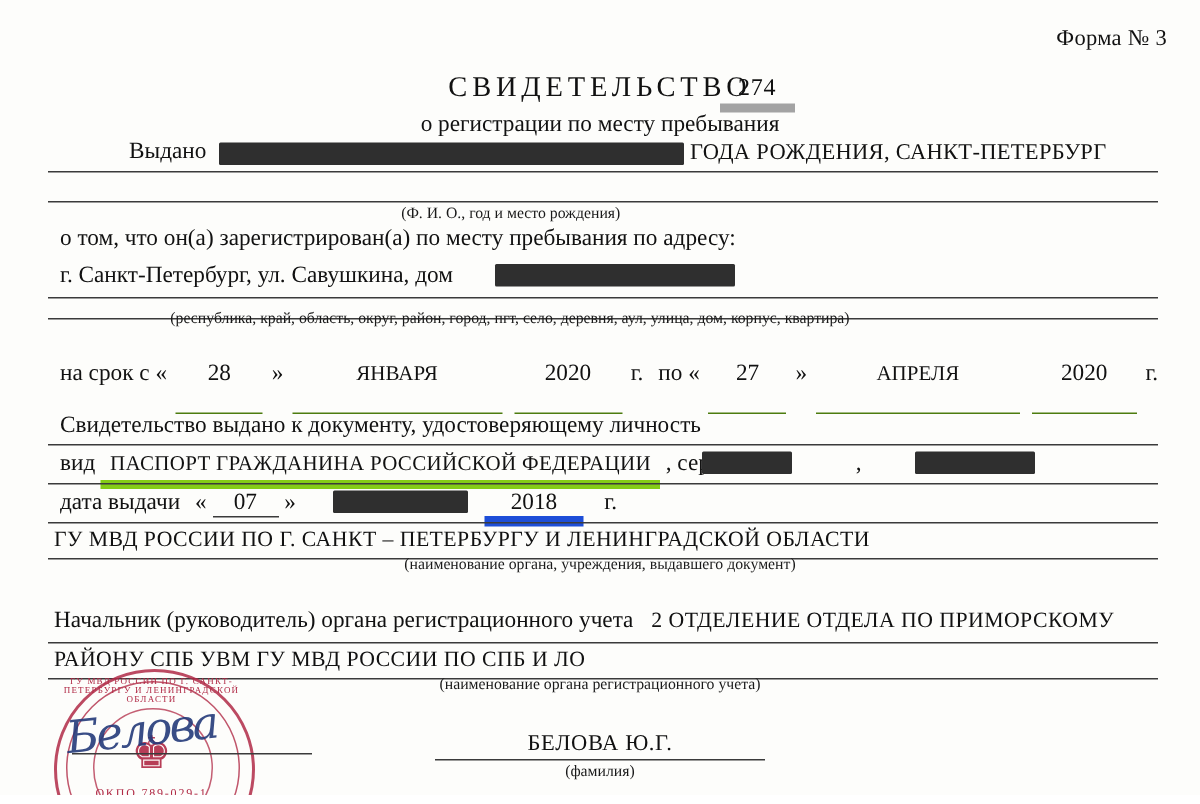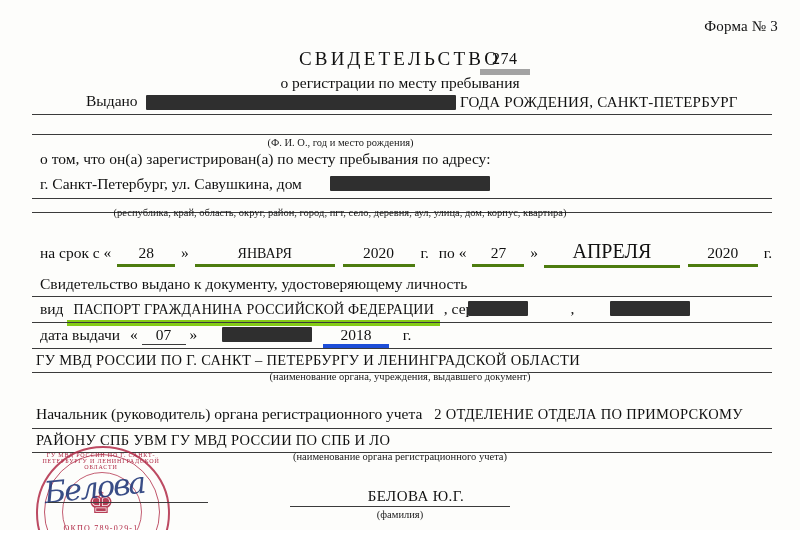--- a/index.html
+++ b/index.html
@@ -84,23 +84,23 @@
   .addr-label  { top: 175px; left: 40px; }
   .addr-redact { top: 176px; left: 330px; width: 160px; }
   .addr-line   { top: 198px; left: 32px; width: 740px; }
   .blank-line-2{ top: 212px; left: 32px; width: 740px; }
   .cap-addr    { top: 207px; left: 0; width: 680px; }
 
   
   .term { top: 240px; left: 40px; font-size: 15.5px; white-space: nowrap; }
   .term .u {
     display: inline-block;
-    border-bottom: 3px solid #4d7c0f;
-    text-align: center;
-    padding-bottom: 2px;
+    border-bottom: 1px solid #4d7c0f;
+    text-align: center;
+    padding-bottom: 17px;
     margin: 0 2px;
   }
 
   .doc-label { top: 275px; left: 40px; }
   .doc-line  { top: 296px; left: 32px; width: 740px; }
 
   .vid-row  { top: 300px; left: 40px; font-size: 15.5px; white-space: nowrap; }
   .vid-row .doc-type {
     display: inline-block;
     border-bottom: 6px solid #84cc16;
@@ -126,21 +126,21 @@
     font-size: 14.5px;
     letter-spacing: 0.3px;
   }
   .chief-line { top: 428px; left: 32px; width: 740px; }
   .chief-row2 { top: 432px; left: 36px; font-size: 14.5px; letter-spacing: 0.3px; }
   .chief-line2 { top: 452px; left: 32px; width: 740px; }
   .cap-organ2 { top: 451px; left: 0; width: 800px; }
 
   .sign-line { top: 502px; left: 48px; width: 160px; }
   .cap-sign { top: 505px; left: 48px; width: 160px; }
-  .fam-name { top: 488px; left: 316px; width: 200px; text-align: center; font-size: 15px; letter-spacing: 0.4px; }
+  .fam-name { top: 488px; left: 300px; width: 200px; text-align: center; font-size: 15px; letter-spacing: 0.4px; }
   .fam-line { top: 506px; left: 290px; width: 220px; }
   .cap-fam { top: 509px; left: 290px; width: 220px; }
 
   
   .stamp {
     top: 446px;
     left: 36px;
     width: 130px;
     height: 130px;
     border: 2px solid #b02a46;
@@ -247,21 +247,21 @@
     <span>«</span>
     <span class="u" style="width:58px">28</span>
     <span>»</span>
     <span class="u" style="width:140px;font-size:14px">ЯНВАРЯ</span>
     <span class="u" style="width:72px">2020</span>
     <span>г.</span>
     <span style="margin-left:6px">по</span>
     <span>«</span>
     <span class="u" style="width:52px">27</span>
     <span>»</span>
-    <span class="u" style="width:136px;font-size:20px">АПРЕЛЯ</span>
+    <span class="u" style="width:136px;font-size:14px">АПРЕЛЯ</span>
     <span class="u" style="width:70px">2020</span>
     <span>г.</span>
   </div>
 
   <div class="abs row-label doc-label">Свидетельство выдано к документу, удостоверяющему личность</div>
   <div class="abs line doc-line"></div>
 
   <div class="abs vid-row">
     <span>вид</span>
     <span class="doc-type">ПАСПОРТ ГРАЖДАНИНА РОССИЙСКОЙ ФЕДЕРАЦИИ</span>
@@ -274,21 +274,21 @@
   <div class="abs redact seria-redact"></div>
   <div class="abs redact num-redact"></div>
   <div class="abs line vid-line"></div>
 
   <div class="abs date-row">
     <span>дата выдачи</span>
     <span style="margin-left:6px">«</span>
     <span style="display:inline-block;border-bottom:1px solid #3b3b3b;width:44px;text-align:center">07</span>
     <span>»</span>
     <span style="display:inline-block;width:118px"></span>
-    <span style="display:inline-block;border-bottom:4px solid #1d4ed8;width:66px;text-align:center">2018</span>
+    <span style="display:inline-block;border-bottom:7px solid #1d4ed8;width:66px;text-align:center">2018</span>
     <span style="margin-left:10px">г.</span>
   </div>
   <div class="abs redact date-redact"></div>
   <div class="abs line date-line"></div>
 
   <div class="abs organ-row">ГУ  МВД  РОССИИ  ПО  Г. САНКТ – ПЕТЕРБУРГУ  И  ЛЕНИНГРАДСКОЙ ОБЛАСТИ</div>
   <div class="abs line organ-line"></div>
   <div class="abs caption cap-organ">(наименование органа, учреждения, выдавшего документ)</div>
 
   <div class="abs chief-row">

